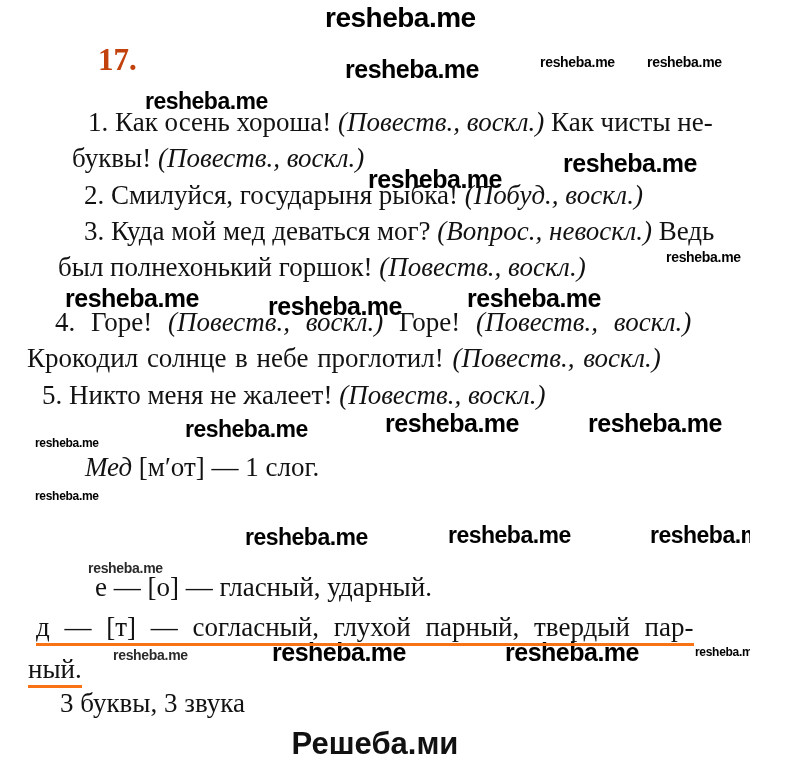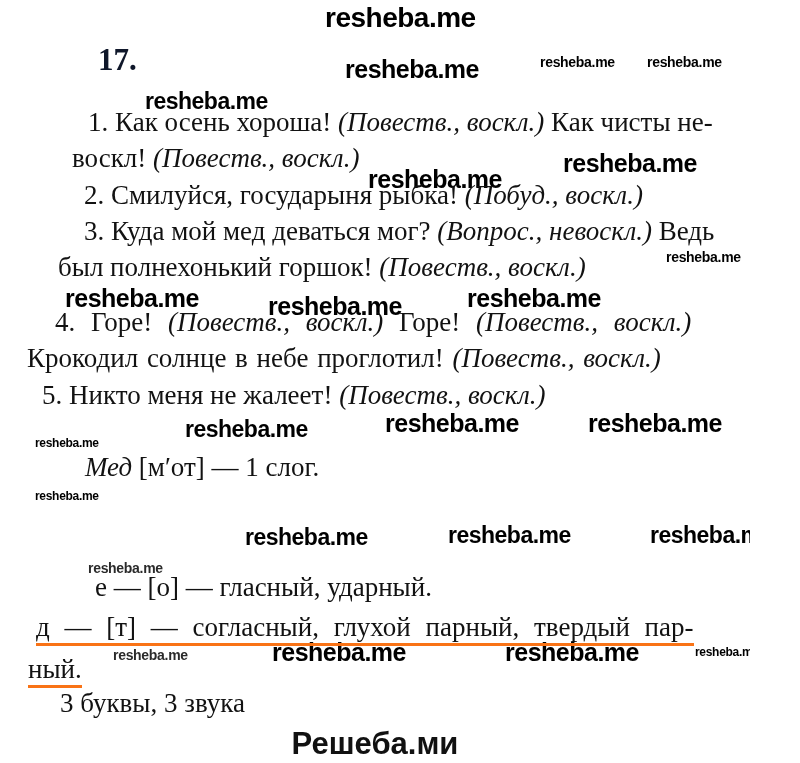--- a/index.html
+++ b/index.html
@@ -31,21 +31,21 @@
   .li{left:85px;top:452px;}
   .lj{left:93px;top:495px;word-spacing:10px;}
   .lk{left:48px;top:540px;}
   .ll{left:95px;top:572px;}
   .lm{left:36px;top:612px;word-spacing:8px;border-bottom:3px solid #f97316;padding-bottom:1px;}
   .ln{left:28px;top:654px;border-bottom:3px solid #f97316;padding-bottom:1px;}
   .lo{left:60px;top:688px;}
   .exnum{
     position:absolute;left:98px;top:42px;
     font-family:"Liberation Serif", serif;
-    font-weight:bold;font-size:31px;color:#0f172a;
+    font-weight:bold;font-size:31px;color:#c2410c;
   }
   
   .wm{
     position:absolute;
     font-family:"Liberation Sans", sans-serif;
     font-weight:bold;
     color:#000;
     letter-spacing:-0.5px;
     white-space:nowrap;
   }
@@ -113,21 +113,21 @@
   <span class="wm wm-sm w20">resheba.me</span>
   <span class="wm wm-sm w21">resheba.me</span>
   <span class="wm wm-lg w22">resheba.me</span>
   <span class="wm wm-lg w23">resheba.me</span>
   <span class="wm wm-xs w24">resheba.me</span>
 
   <div class="exnum">17.</div>
 
   <div class="tline la"><span>1. Как осень хороша! </span><span class="it">(Повеств., воскл.)</span><span> Как чисты не-</span></div>
 
-  <div class="tline lb"><span>воскл! </span><span class="it">(Повеств., воскл.)</span></div>
+  <div class="tline lb"><span>буквы! </span><span class="it">(Повеств., воскл.)</span></div>
 
   <div class="tline lc"><span>2. Смилуйся, государыня рыбка! </span><span class="it">(Побуд., воскл.)</span></div>
 
   <div class="tline ld"><span>3. Куда мой мед деваться мог? </span><span class="it">(Вопрос., невоскл.)</span><span> Ведь</span></div>
 
   <div class="tline le"><span>был полнехонький горшок! </span><span class="it">(Повеств., воскл.)</span></div>
 
   <div class="tline lf"><span>4. Горе! </span><span class="it">(Повеств., воскл.)</span><span> Горе! </span><span class="it">(Повеств., воскл.)</span></div>
 
   <div class="tline lg"><span>Крокодил солнце в небе проглотил! </span><span class="it">(Повеств., воскл.)</span></div>

